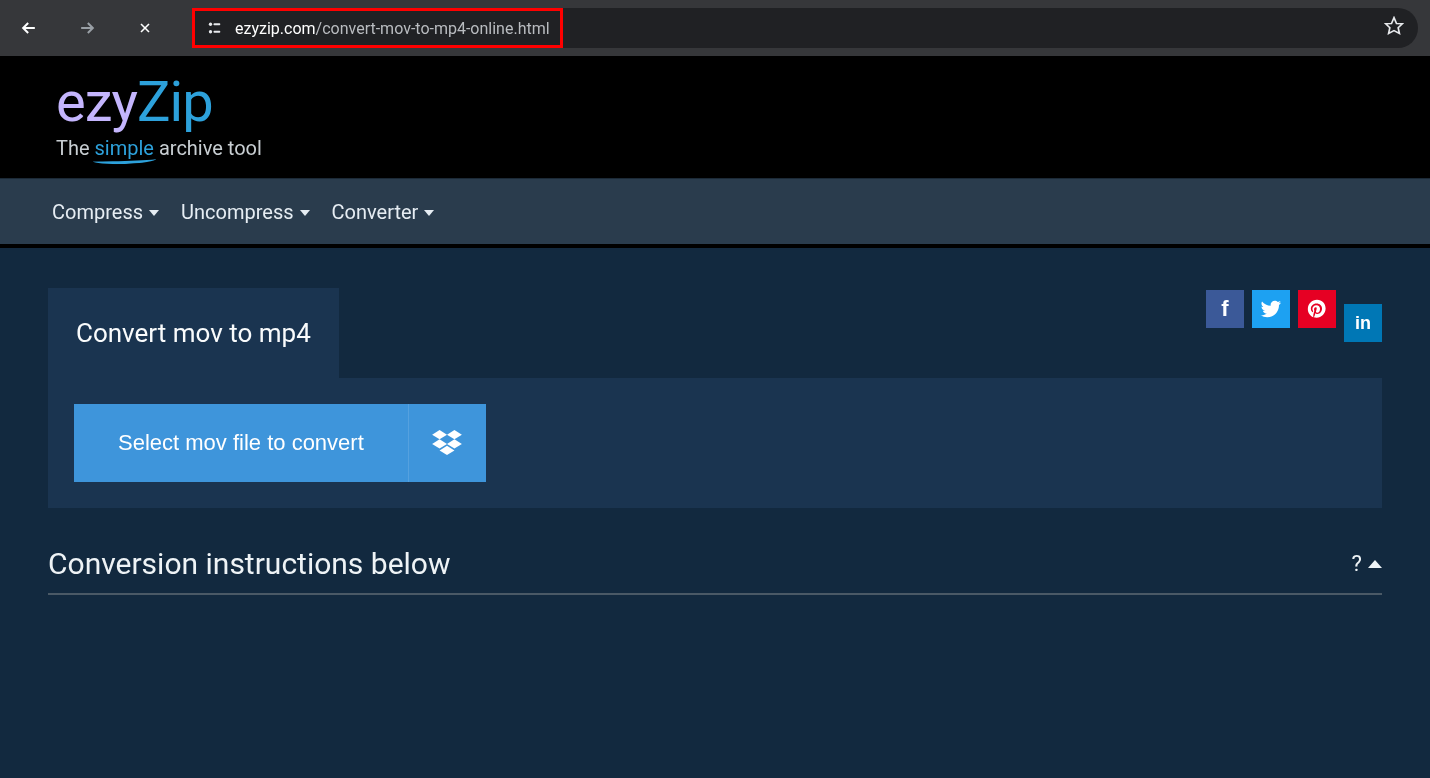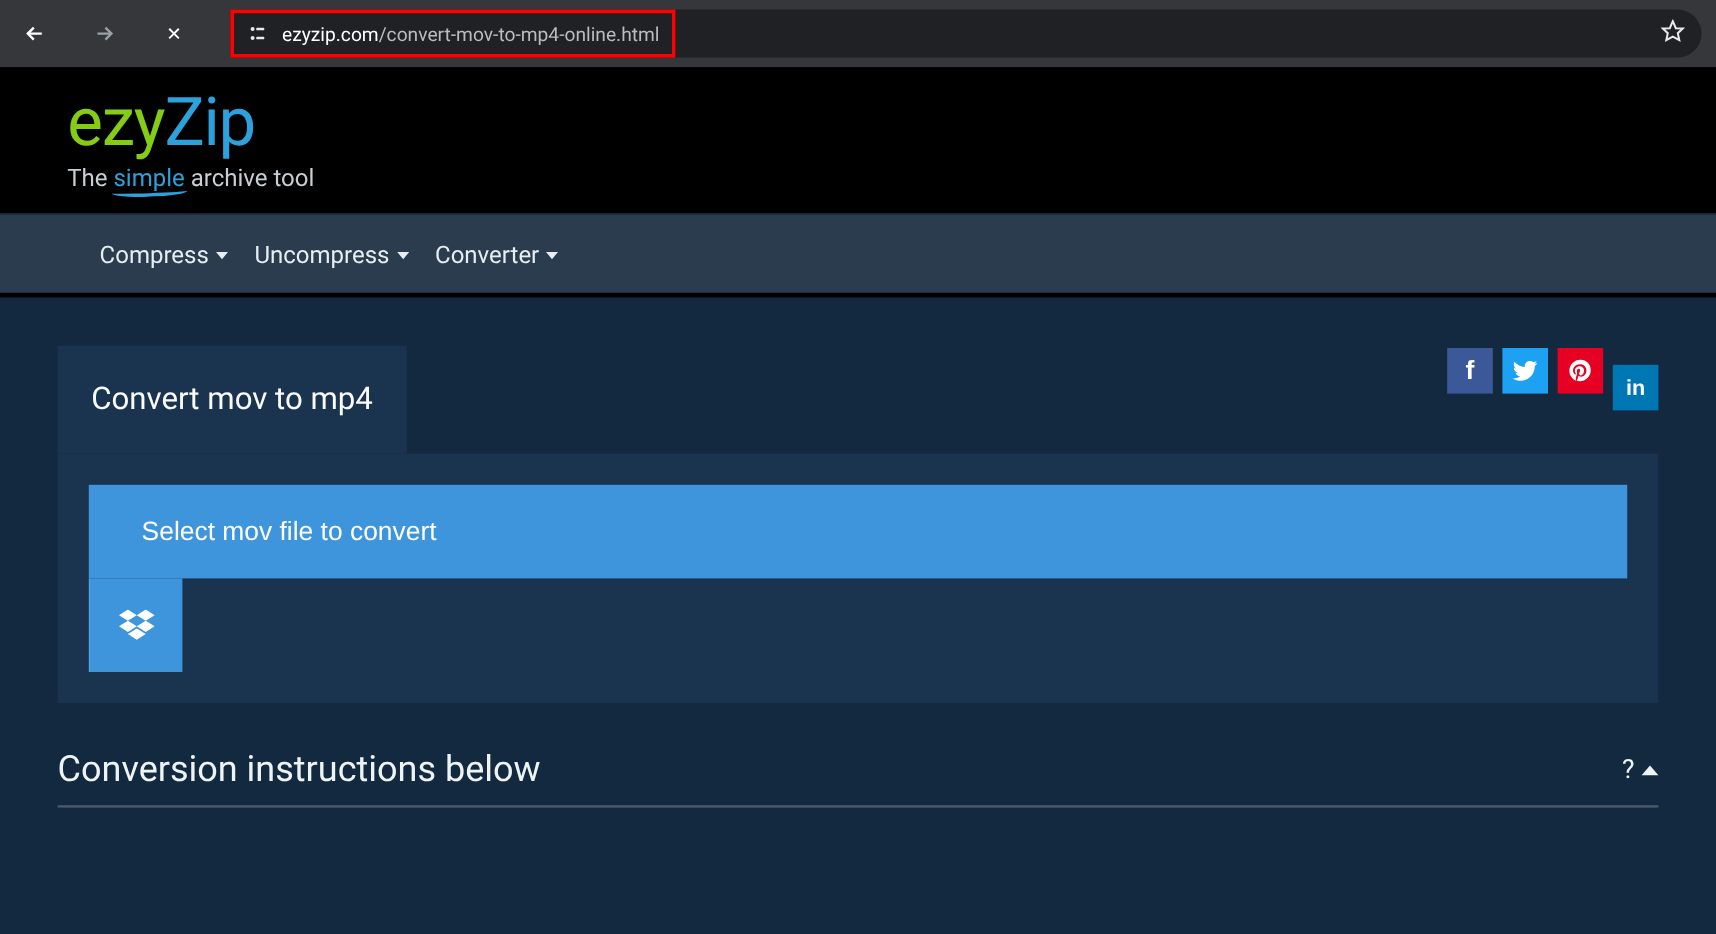--- a/index.html
+++ b/index.html
@@ -71,21 +71,21 @@
   .site-header {
     background: #000;
     padding: 18px 48px 18px 56px;
   }
   .logo-line {
     font-size: 56px;
     font-weight: 400;
     letter-spacing: -1px;
     line-height: 1;
   }
-  .logo-ezy { color: #84cc16; }
+  .logo-ezy { color: #c4b5fd; }
   .logo-zip { color: #2da1db; margin-top: 36px; }
   .tagline {
     color: #c8ced2;
     font-size: 20px;
     margin-top: 6px;
   }
   .tagline .simple {
     color: #2da1db;
     position: relative;
     display:inline-block;
@@ -95,21 +95,21 @@
     position:absolute;
     left:-2px; right:-2px; bottom:-4px;
     height:5px;
     border-bottom: 3px solid #2da1db;
     border-radius: 50%;
     transform: rotate(-2deg);
   }
   
   .navbar {
     background: #2a3c4d;
-    padding: 0 83px;
+    padding: 0 52px;
     display: flex;
     gap: 22px;
     height: 70px;
     align-items: center;
     border-top: 1px solid #1c2a37;
     border-bottom: 4px solid #000;
   }
   .nav-item {
     color: #e6edf3;
     font-size: 20px;
@@ -143,21 +143,21 @@
     display:flex;align-items:center;justify-content:center;
     color:#fff;
     cursor:pointer;
   }
   .fb{background:#3b5998;} .tw{background:#1da1f2;} .pi{background:#e60023;} .li{background:#0077b5;margin-top:14px;}
   .panel {
     background: #1a3450;
     padding: 26px;
     margin-top: 0;
   }
-  .file-row { display:flex; gap:0;flex-direction:column; }
+  .file-row { display:flex; gap:0; }
   .select-btn {
     background: #3e95db;
     color: #fff;
     font-size: 22px;
     padding: 22px 44px;
     border:none;
     cursor:pointer;
     display:flex;
     align-items:center;
     height:78px;

